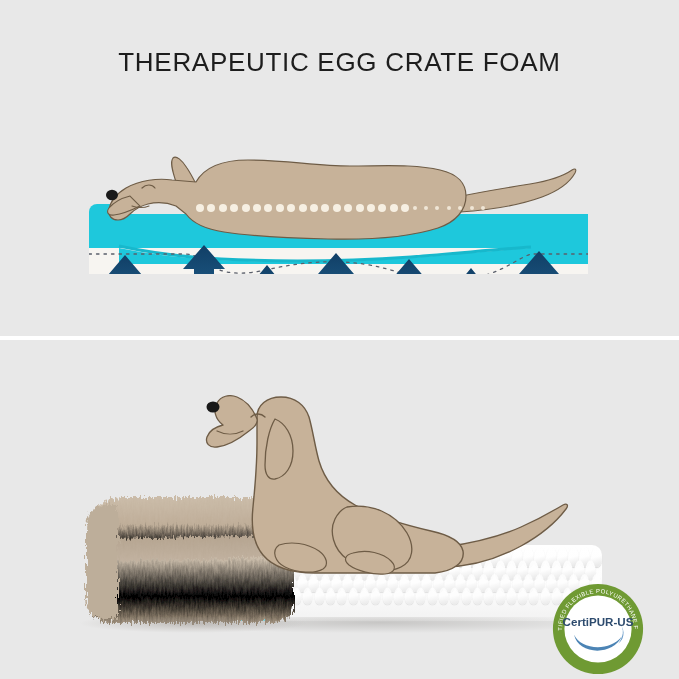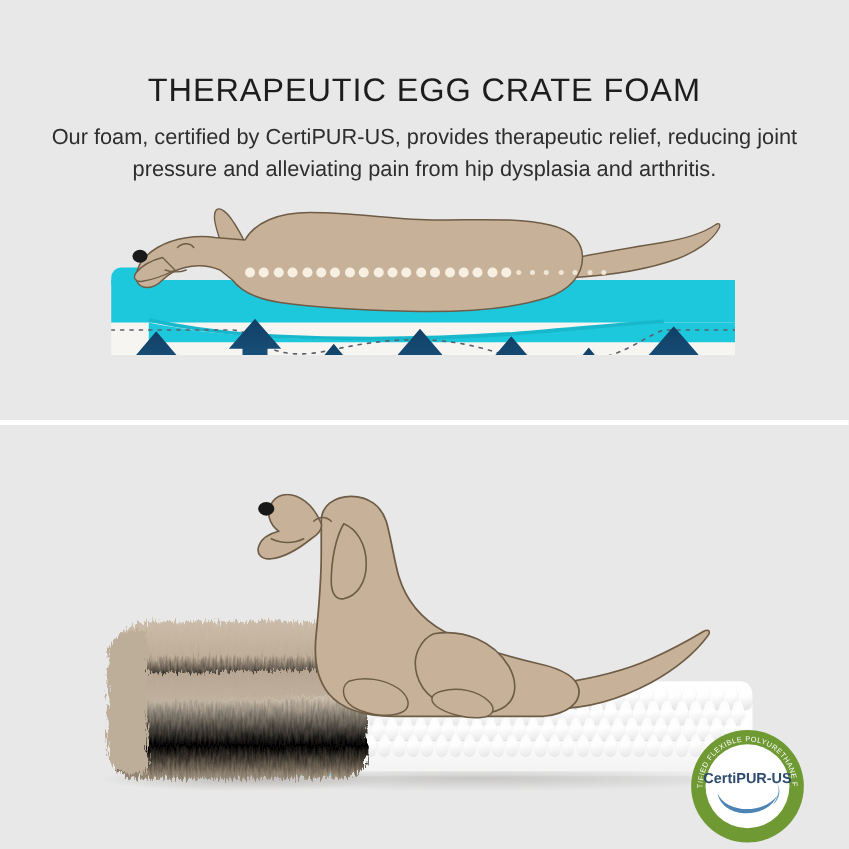--- a/index.html
+++ b/index.html
@@ -6,21 +6,21 @@
   body{
     width:679px;height:679px;overflow:hidden;
     background:#e8e8e8;
     font-family:"Liberation Sans","DejaVu Sans",sans-serif;
     -webkit-font-smoothing:antialiased;
   }
   #page{position:relative;width:679px;height:679px;background:#e8e8e8;}
 
   
   .panel{position:absolute;left:0;width:679px;background:#e8e8e8;overflow:hidden;}
-  #panel-top{top:12px;height:272px;}
+  #panel-top{top:2px;height:272px;}
   #divider{position:absolute;left:0;top:336px;width:679px;height:4px;background:#ffffff;}
   #panel-bottom{top:340px;height:339px;}
 
   
   .headline{
     position:absolute;left:0;width:679px;text-align:center;
     font-size:26px;letter-spacing:.7px;font-weight:400;
     color:#1d1d1d;white-space:nowrap;
   }
   #headline-top{top:28px;}
@@ -110,21 +110,20 @@
 </style>
 </head>
 <body>
 
 <div id="page">
 
   <section class="panel" id="panel-top">
 
     <h1 class="headline" id="headline-top">THERAPEUTIC EGG CRATE FOAM</h1>
 
-    <p id="subcopy">Our foam, certified by CertiPUR-US, provides therapeutic relief, reducing joint pressure and alleviating pain from hip dysplasia and arthritis.</p>
 
     <div id="illo-top">
 
       <div id="foam-slab"></div>
 
       <div id="gel-strip"></div>
       <div id="gel-bumpL"></div>
       <div id="gel-bumpL2"></div>
 
       <svg id="gel-contour" viewBox="0 0 499 62" preserveAspectRatio="none">

